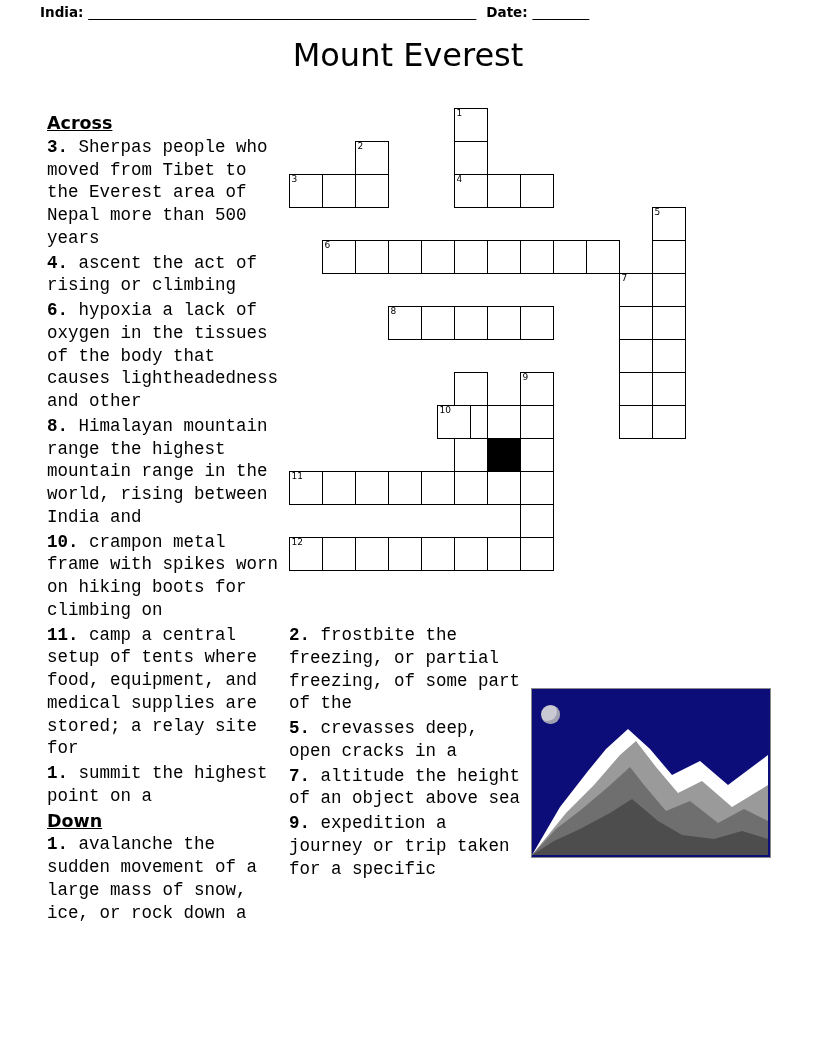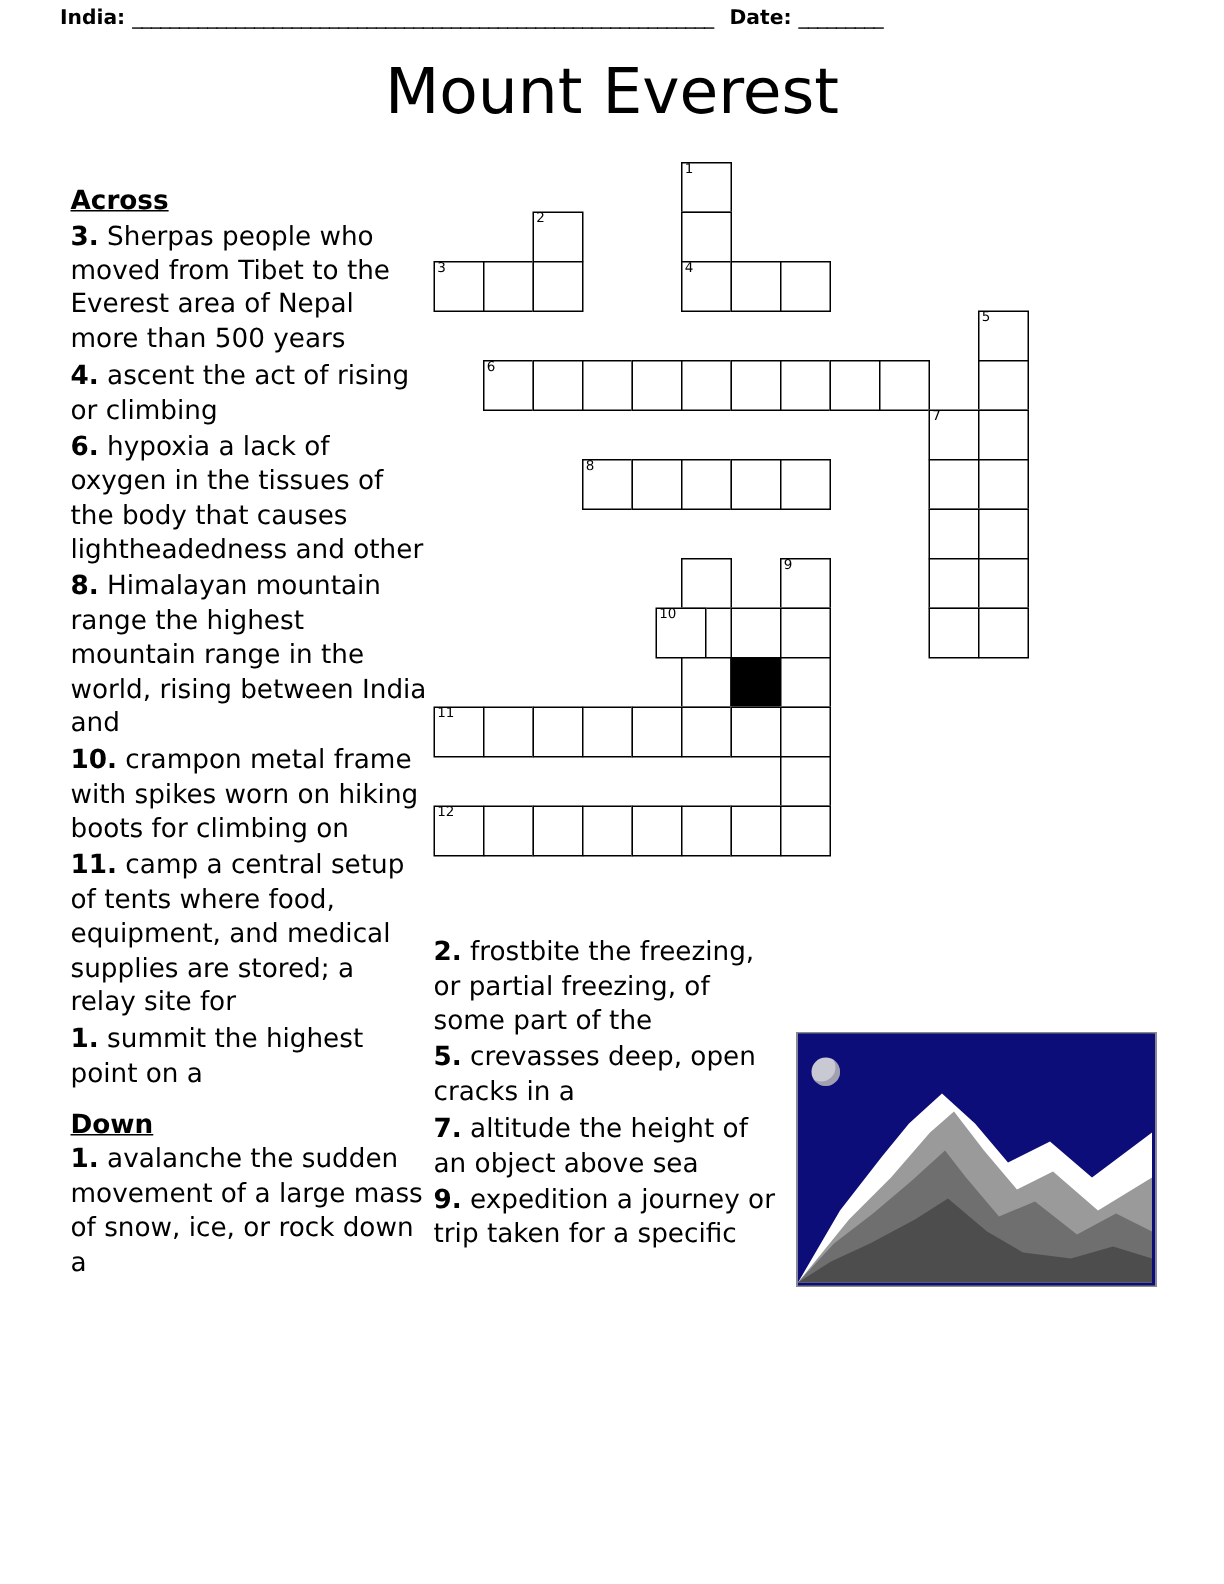--- a/index.html
+++ b/index.html
@@ -35,43 +35,44 @@
   .namebar .lbl { font-weight: bold; }
   .namebar .rule { letter-spacing: -0.5px; font-weight: normal; }
   .namebar .datewrap { margin-left: 6px; }
 
   .title {
     position: absolute;
     top: 36px;
     left: 0;
     width: 816px;
     text-align: center;
-    font-size: 42px;
+    font-size: 32px;
     font-weight: normal;
     font-family: "DejaVu Sans", sans-serif;
     letter-spacing: 0px;
   }
 
   
   .col {
     position: absolute;
     font-size: 17.5px;
     line-height: 1.3;
   }
   .col-left  { left: 47px; top: 112px;  width: 238px; }
   .col-mid   { left: 289px; top: 624px; width: 232px; }
 
   .sechead {
     font-weight: bold;
     text-decoration: underline;
-    margin: 11px 0 1px 0;
+    margin: 0 0 1px 0;
     font-size: 17.5px;
   }
   .clue {
     margin: 0 0 2px 0;
+    font-family: Liberation Mono, monospace;
   }
   .clue .num { font-weight: bold; }
 
   
   #grid {
     position: absolute;
     left: 289px;
     top: 108px;
     width: 420px;
     height: 480px;

